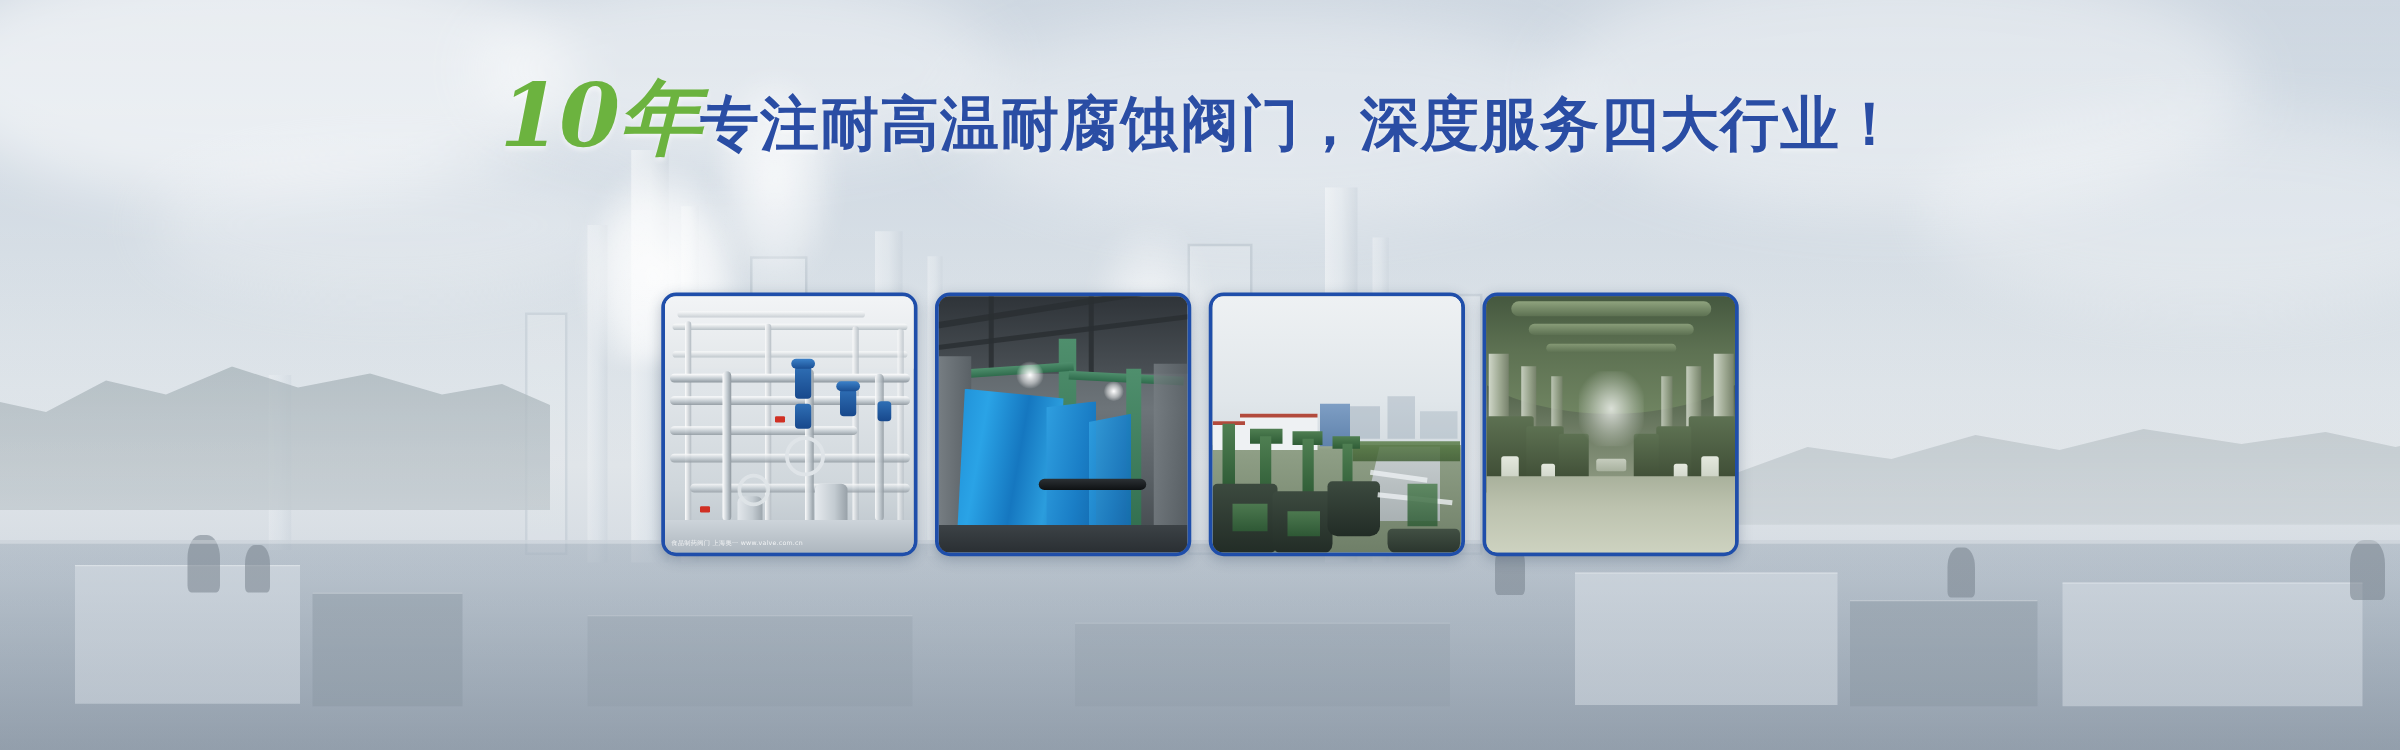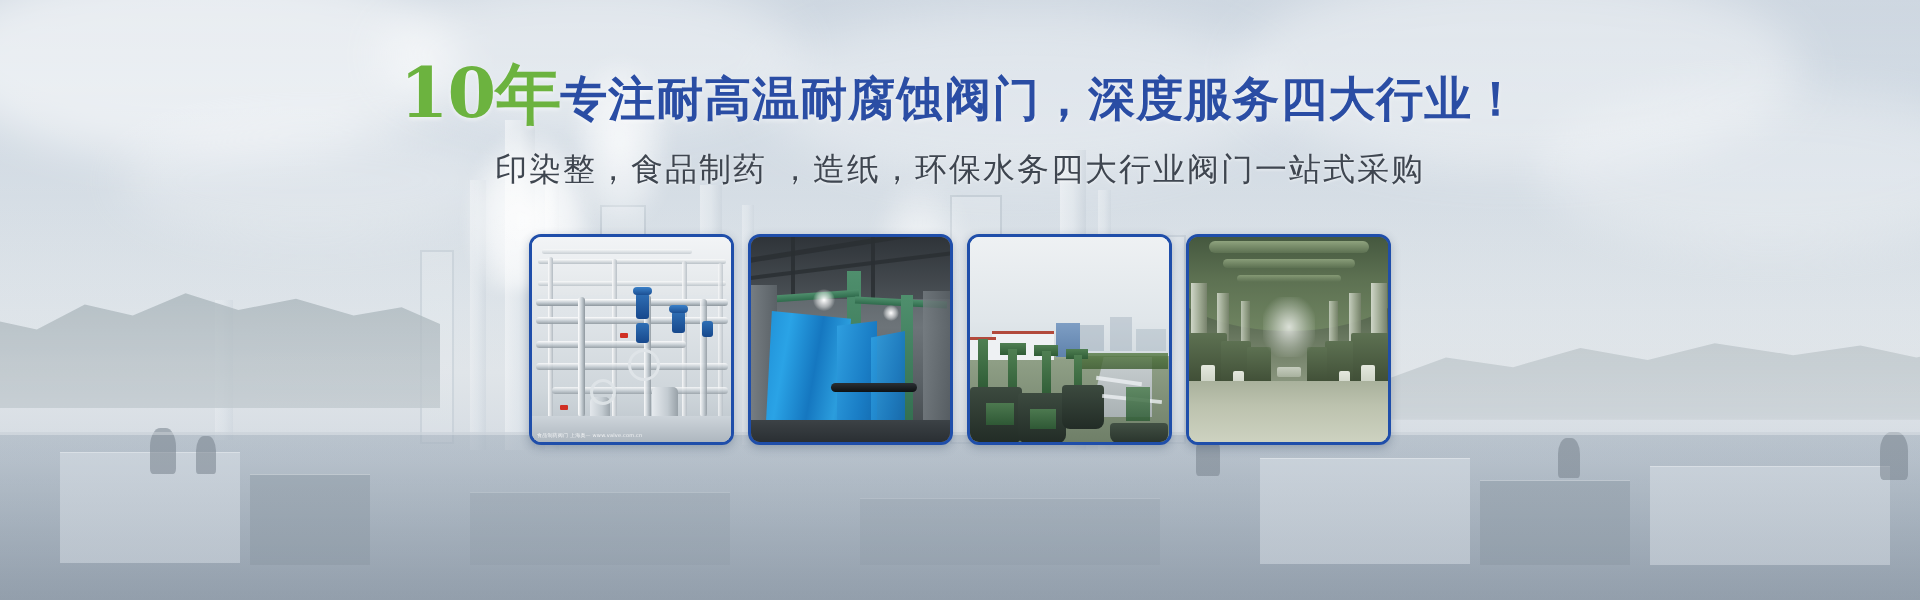--- a/index.html
+++ b/index.html
@@ -99,20 +99,21 @@
   .copy{position:absolute;left:0;right:0;top:58px;text-align:center;z-index:6;}
   .headline{
     white-space:nowrap;line-height:1;
     font-family:"DejaVu Serif","Liberation Serif",serif;
     font-weight:700;
   }
   .hl-years{
     font-size:66px;color:#6cb33f;letter-spacing:-1px;
     text-shadow:0 2px 4px rgba(255,255,255,.55);
     vertical-align:-2px;
+    font-style:italic;
   }
   .hl-years .num{font-size:70px;}
   .hl-main{
     font-size:47px;color:#2a4da4;letter-spacing:1px;
     text-shadow:0 2px 4px rgba(255,255,255,.5);
   }
   .subline{
     margin-top:20px;white-space:nowrap;
     font-size:32px;color:#3f4650;letter-spacing:2px;
     font-family:"DejaVu Sans","Liberation Sans",sans-serif;
@@ -240,21 +241,20 @@
     <div class="tree" style="left:1558px;top:6px;width:22px;height:40px;"></div>
     <div class="tree" style="left:1880px;top:0px;width:28px;height:48px;"></div>
   </div>
   <div class="ground-line"></div>
   <div class="haze"></div>
 
   <div class="copy">
     <div class="headline">
       <span class="hl-years"><span class="num">10</span><span>年</span></span><span class="hl-main">专注耐高温耐腐蚀阀门，深度服务四大行业！</span>
     </div>
-    <div class="subline">印染整，食品制药 ，造纸，环保水务四大行业阀门一站式采购</div>
   </div>
 
   <div class="cards">
 
     <div class="card">
       <div class="scene s1">
         <div class="ceil"></div>
         <div class="rail" style="left:6px;top:22px;width:188px;"></div>
         <div class="rail" style="left:6px;top:44px;width:188px;opacity:.85;"></div>
         <div class="rail" style="left:10px;top:12px;width:150px;opacity:.7;"></div>

